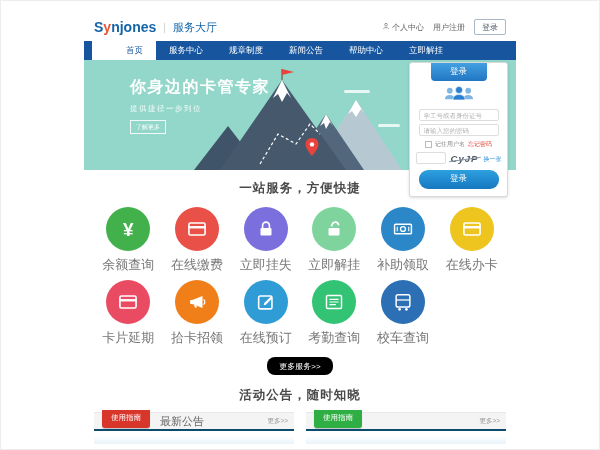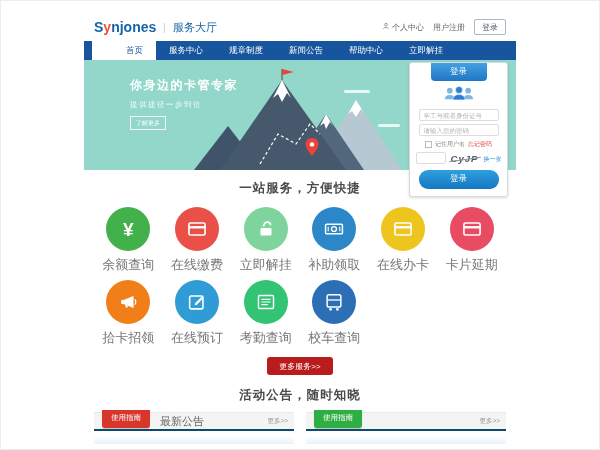--- a/index.html
+++ b/index.html
@@ -21,21 +21,21 @@
   .action-btn{border:1px solid #a8b8c6;border-radius:2px;padding:1.5px 7px;color:#51606e;background:#fff;font-size:8px;cursor:pointer;}
 
   
   .nav{height:19px;background:#17569f;display:flex;align-items:stretch;padding-left:8px;}
   .nav-item{color:#fff;font-size:8.5px;display:flex;align-items:center;padding:0 13px;cursor:pointer;}
   .nav-item.active{background:#fff;color:#17569f;padding-left:34px;}
 
   
   .hero{height:110px;background:#92d7ca;position:relative;}
   .hero-text{position:absolute;left:46px;top:17px;color:#fff;z-index:2;}
-  .hero-title{font-size:12px;font-weight:bold;letter-spacing:1.5px;text-align:right;}
+  .hero-title{font-size:16px;font-weight:bold;letter-spacing:1.5px;text-align:right;}
   .hero-sub{font-size:7.5px;margin-top:6px;opacity:.92;letter-spacing:1.5px;}
   .hero-cta{display:inline-block;margin-top:6px;border:1px solid rgba(255,255,255,.85);font-size:6px;padding:1.5px 5px;color:#fff;cursor:pointer;}
   .mtn{position:absolute;left:110px;bottom:0;z-index:1;}
 
   
   .login-card{position:absolute;top:2px;right:8px;width:97px;background:#fff;border:1px solid #dadada;
     border-radius:3px;box-shadow:0 1px 3px rgba(0,0,0,.15);padding-bottom:7px;text-align:center;z-index:3;}
   .login-tab{width:56px;margin:0 auto;background:linear-gradient(#43a0e2,#2176c2);color:#fff;font-size:8.5px;
     padding:2.5px 0 3.5px;border-radius:0 0 4px 4px;cursor:pointer;}
   .users-wrap{margin:4px auto 2px;}
@@ -181,20 +181,29 @@
         <div class="svc">
           <div class="svc-circle" style="background: rgb(232, 80, 72);">
             <svg viewBox="0 0 24 24">
               <rect x="3.2" y="5.5" width="17.6" height="13" rx="1.6" fill="none" stroke="#fff" stroke-width="1.8"></rect>
               <rect x="3.2" y="8.8" width="17.6" height="2.6" fill="#fff"></rect>
             </svg>
           </div>
           <div class="svc-label">在线缴费</div>
         </div>
         <div class="svc">
+          <div class="svc-circle" style="background: rgb(122, 111, 220);">
+            <svg viewBox="0 0 24 24">
+              <path d="M8.3 11V8.2a3.7 3.7 0 0 1 7.4 0V11" fill="none" stroke="#fff" stroke-width="1.8"></path>
+              <rect x="6" y="10.8" width="12" height="8.4" rx="1.2" fill="#fff"></rect>
+            </svg>
+          </div>
+          <div class="svc-label">立即挂失</div>
+        </div>
+        <div class="svc">
           <div class="svc-circle" style="background: rgb(127, 212, 158);">
             <svg viewBox="0 0 24 24">
               <path d="M9.8 10.5V7.9a3.6 3.6 0 0 1 6.9-1.4" fill="none" stroke="#fff" stroke-width="1.8" transform="rotate(22 13 8)"></path>
               <rect x="6" y="10.8" width="12" height="8.4" rx="1.2" fill="#fff"></rect>
             </svg>
           </div>
           <div class="svc-label">立即解挂</div>
         </div>
         <div class="svc">
           <div class="svc-circle" style="background: rgb(44, 135, 200);">
@@ -257,21 +266,21 @@
             <svg viewBox="0 0 24 24">
               <rect x="4.5" y="4" width="15" height="13.5" rx="2" fill="none" stroke="#fff" stroke-width="1.6"></rect>
               <path d="M4.5 9.8h15" stroke="#fff" stroke-width="1.4"></path>
               <circle cx="8.3" cy="20" r="1.5" fill="#fff"></circle>
               <circle cx="15.7" cy="20" r="1.5" fill="#fff"></circle>
             </svg>
           </div>
           <div class="svc-label">校车查询</div>
         </div>
       </div>
-    <span class="more-btn" style="background: #b91c1c;">更多服务&gt;&gt;</span>
+    <span class="more-btn" style="background: #000000; border-radius: 8px;">更多服务&gt;&gt;</span>
   </div>
 
   <div class="announce">
     <div class="sec-title">活动公告，随时知晓</div>
     <div class="panels">
         <div class="panel">
           <div class="panel-head">
             <span class="ribbon" style="background: rgb(216, 53, 43);">使用指南</span>
             <span class="panel-extra">最新公告</span>
             <span class="panel-more">更多&gt;&gt;</span>

